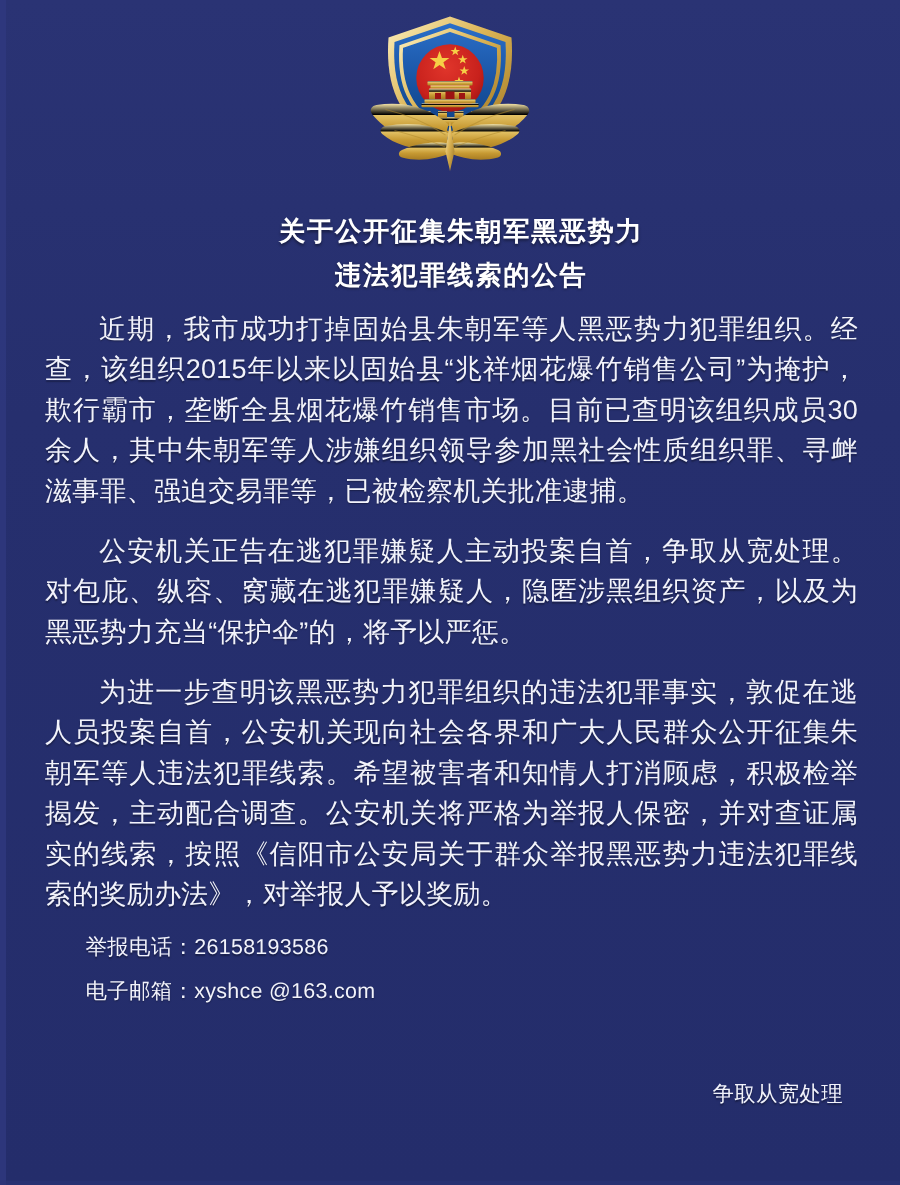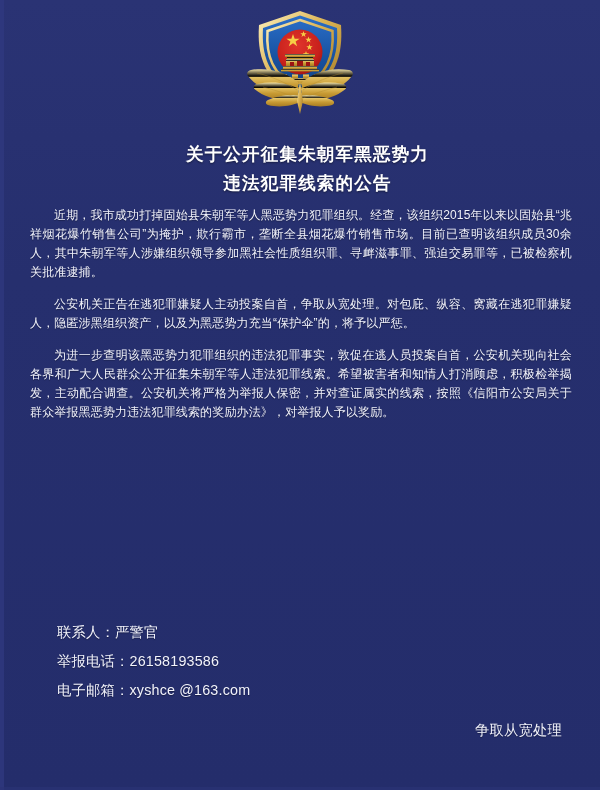--- a/index.html
+++ b/index.html
@@ -73,22 +73,22 @@
   }
 
   
   .body-block {
     position: absolute;
     left: 30px;
     right: 28px;
     top: 206px;
   }
   .para {
-    font-size: 12px;
-    line-height: 19px;
+    font-size: 18px;
+    line-height: 27px;
     letter-spacing: .15px;
     text-align: justify;
     text-justify: inter-ideograph;
     text-indent: 2em;
     margin: 0 0 13px 0;
     color: #f2f3fb;
     text-shadow: 0 1px 1px rgba(0,0,0,.35);
   }
 
   
@@ -226,21 +226,20 @@
     <div class="title-line">违法犯罪线索的公告</div>
   </div>
 
   <div class="body-block">
     <p class="para">近期，我市成功打掉固始县朱朝军等人黑恶势力犯罪组织。经查，该组织2015年以来以固始县“兆祥烟花爆竹销售公司”为掩护，欺行霸市，垄断全县烟花爆竹销售市场。目前已查明该组织成员30余人，其中朱朝军等人涉嫌组织领导参加黑社会性质组织罪、寻衅滋事罪、强迫交易罪等，已被检察机关批准逮捕。</p>
     <p class="para">公安机关正告在逃犯罪嫌疑人主动投案自首，争取从宽处理。对包庇、纵容、窝藏在逃犯罪嫌疑人，隐匿涉黑组织资产，以及为黑恶势力充当“保护伞”的，将予以严惩。</p>
     <p class="para">为进一步查明该黑恶势力犯罪组织的违法犯罪事实，敦促在逃人员投案自首，公安机关现向社会各界和广大人民群众公开征集朱朝军等人违法犯罪线索。希望被害者和知情人打消顾虑，积极检举揭发，主动配合调查。公安机关将严格为举报人保密，并对查证属实的线索，按照《信阳市公安局关于群众举报黑恶势力违法犯罪线索的奖励办法》，对举报人予以奖励。</p>
   </div>
 
   <div class="contact-block">
-    <div class="contact-line">联系人：严警官</div>
     <div class="contact-line">举报电话：26158193586</div>
     <div class="contact-line">电子邮箱：xyshce @163.com</div>
   </div>
 
   <div class="sign-block">
     <div class="sign-line">争取从宽处理</div>
   </div>
 
 </div>
 

